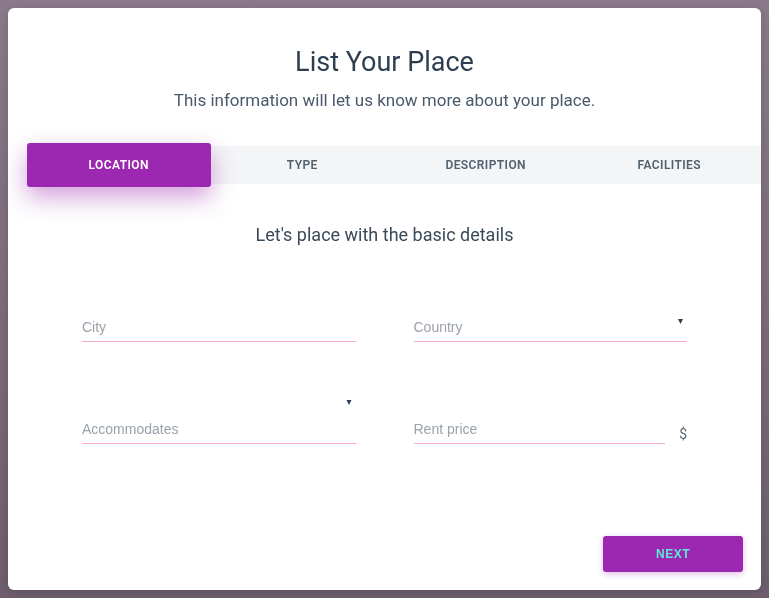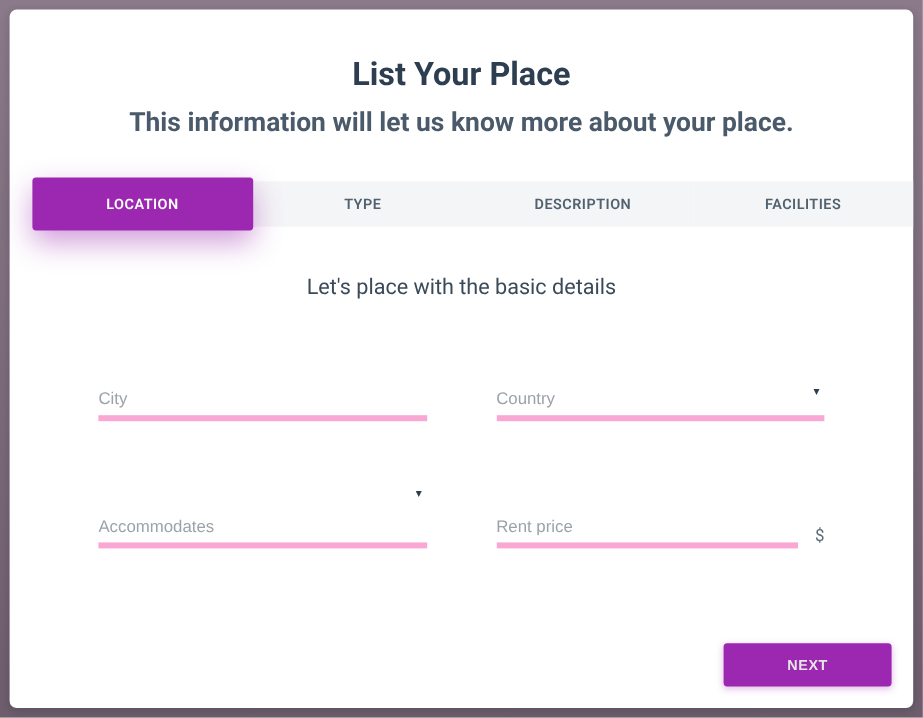--- a/index.html
+++ b/index.html
@@ -19,28 +19,28 @@
       height: 582px;
       position: relative;
       box-shadow: 0 2px 8px rgba(0,0,0,0.15);
     }
     .header {
       text-align: center;
       padding-top: 38px;
     }
     .title {
       font-size: 27px;
-      font-weight: 700;
+      font-weight: 400;
       color: #2c3e50;
     }
     .subtitle {
-      font-size: 22px;
+      font-size: 17px;
       color: #4a5a6a;
       margin-top: 12px;
-      font-weight: 700;
+      font-weight: 400;
     }
     .tabs {
       display: flex;
       margin-top: 36px;
       height: 38px;
       position: relative;
       margin-left: 19px;
     }
     .tab {
       flex: 1;
@@ -80,21 +80,21 @@
       padding: 68px 74px 0 74px;
     }
     .form-field {
       position: relative;
       display: flex;
       align-items: flex-end;
     }
     .input {
       width: 100%;
       border: none;
-      border-bottom: 5px solid #f9a8d4;
+      border-bottom: 1px solid #f9a8d4;
       padding: 6px 0;
       font-size: 14px;
       color: #3b4a59;
       background: transparent;
       outline: none;
     }
     .input::placeholder {
       color: #9aa2ab;
     }
     .select-caret {
@@ -113,21 +113,21 @@
     }
     .rent-input {
       flex: 1;
       margin-top: 21px;
     }
     .next-btn {
       position: absolute;
       bottom: 18px;
       right: 18px;
       background: #9c27b0;
-      color: #e5e5e5;
+      color: #5eead4;
       border: none;
       border-radius: 3px;
       width: 140px;
       height: 36px;
       font-size: 12px;
       font-weight: 600;
       letter-spacing: 0.5px;
       cursor: pointer;
       box-shadow: 0 2px 6px rgba(156,39,176,0.3);
     }

